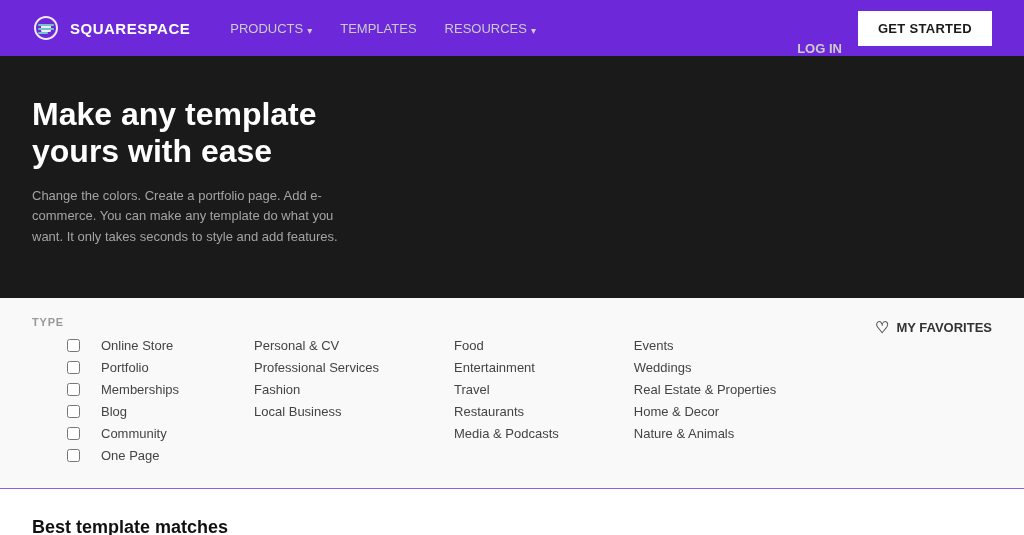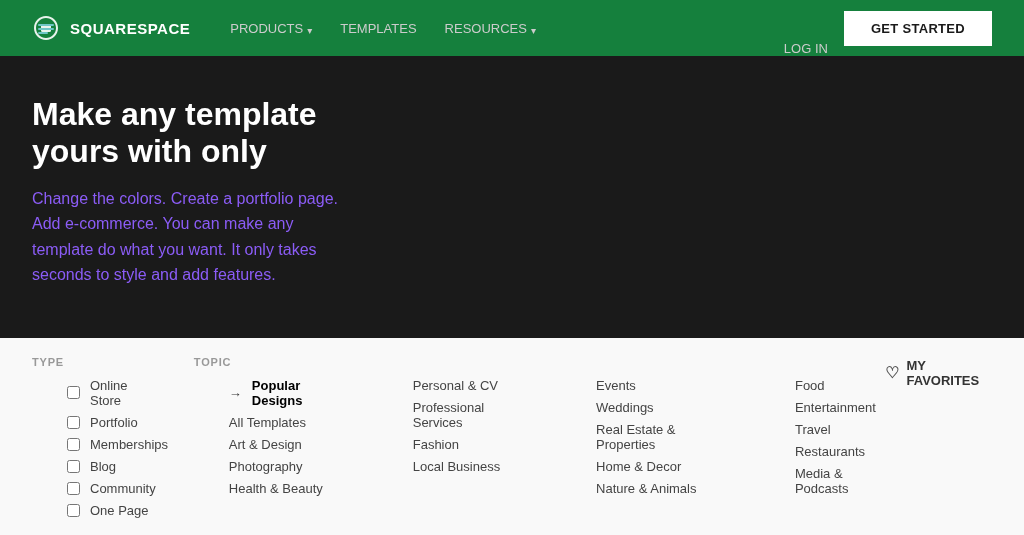--- a/index.html
+++ b/index.html
@@ -1,56 +1,56 @@
 <!DOCTYPE html>
 <html><head>
   <meta charset="utf-8">
   <style>
     * { margin: 0; padding: 0; box-sizing: border-box; }
     body { font-family: -apple-system, BlinkMacSystemFont, 'Helvetica Neue', Arial, sans-serif; background: #fff; color: #333; font-size: 14px; }
 
     
     .navbar {
-      background: #15803d;
+      background: #6d28d9;
       display: flex;
       align-items: center;
       padding: 0 32px;
       height: 56px;
       justify-content: space-between;
     }
     .navbar-left { display: flex; align-items: center; gap: 40px; }
     .logo { display: flex; align-items: center; gap: 10px; color: #fff; font-size: 15px; font-weight: 600; letter-spacing: 0.5px; }
     .logo-icon { width: 28px; height: 28px; }
     .nav-links { display: flex; gap: 28px; align-items: center; }
     .nav-link { color: #ccc; text-decoration: none; font-size: 13px; display: flex; align-items: flex-end; gap: 4px; }
     .chevron { font-size: 10px; }
     .navbar-right { display: flex; align-items: center; gap: 16px; }
-    .log-in-btn { color: #ccc; text-decoration: none; font-size: 13px; font-weight: 400; margin-top: 40px; }
-    .get-started-btn { background: #fff; color: #1a1a1a; border: none; padding: 10px 27px; font-size: 13px; font-weight: 600; cursor: pointer; letter-spacing: 0.3px; }
+    .log-in-btn { color: #ccc; text-decoration: none; font-size: 13px; font-weight: 700; margin-top: 40px; }
+    .get-started-btn { background: #fff; color: #1a1a1a; border: none; padding: 10px 20px; font-size: 13px; font-weight: 600; cursor: pointer; letter-spacing: 0.3px; }
 
     
     .hero {
       background: #1a1a1a;
       padding: 40px 32px 50px;
       min-height: 195px;
     }
     .hero h1 { color: #fff; font-size: 32px; font-weight: 700; line-height: 1.15; max-width: 420px; margin-bottom: 16px; }
-    .hero p { color: #8b5cf6; font-size: 16px; line-height: 1.6; max-width: 310px; }
+    .hero p { color: #a3a3a3; font-size: 13px; line-height: 1.6; max-width: 310px; }
 
     
     .filter-section {
       background: #f9f9f9;
-      border-bottom: 4px solid #8b5cf6;
+      border-bottom: 1px solid #8b5cf6;
       padding: 18px 32px;
     }
     .filter-top { display: flex; justify-content: space-between; align-items: flex-start; }
     .filter-columns { display: flex; gap: 40px; }
     .filter-col { min-width: 110px; }
     .filter-col-label { font-size: 11px; font-weight: 700; text-transform: uppercase; letter-spacing: 0.8px; color: #999; margin-bottom: 10px; }
-    .filter-item { display: flex; align-items: center; gap: 10px; margin-bottom: 7px; font-size: 13px; color: #444; cursor: pointer; padding-left: 35px; }
+    .filter-item { display: flex; align-items: center; gap: 21px; margin-bottom: 7px; font-size: 13px; color: #444; cursor: pointer; padding-left: 35px; }
     .filter-item input[type="checkbox"] { width: 13px; height: 13px; cursor: pointer; }
     .filter-item.active { font-weight: 600; color: #000; }
     .arrow-indicator { color: #333; font-size: 13px; }
     .my-favorites { display: flex; align-items: center; gap: 7px; font-size: 13px; font-weight: 600; color: #333; cursor: pointer; margin-top: 2px; }
     .heart-icon { color: #555; font-size: 16px; }
 
     
     .main-content { padding: 28px 32px; }
     .section-title { font-size: 18px; font-weight: 600; color: #111; margin-bottom: 20px; }
   </style>
@@ -84,21 +84,21 @@
   </div>
   <div class="navbar-right">
     <a class="log-in-btn">LOG IN</a>
     <button class="get-started-btn">GET STARTED</button>
   </div>
 </nav>
 
 <section class="hero">
   <h1>
     <span>Make any template</span><br>
-    <span>yours with only</span>
+    <span>yours with ease</span>
   </h1>
   <p>Change the colors. Create a portfolio page. Add e-commerce. You can make any template do what you want. It only takes seconds to style and add features.</p>
 </section>
 
 <div class="filter-section">
   <div class="filter-top">
     <div class="filter-columns">
 
       <div class="filter-col">
         <div class="filter-col-label">TYPE</div>
@@ -121,53 +121,53 @@
         <label class="filter-item">
           <input type="checkbox" style="">
           <span>Community</span>
         </label>
         <label class="filter-item">
           <input type="checkbox" style="">
           <span>One Page</span>
         </label>
       </div>
 
-      <div class="filter-col">
-        <div class="filter-col-label">TOPIC</div>
-        <div class="filter-item active">
-          <span class="arrow-indicator">→</span>
-          <span>Popular Designs</span>
-        </div>
-        <div class="filter-item">
-            <span>All Templates</span>
-          </div>
-        <div class="filter-item">
-            <span>Art &amp; Design</span>
-          </div>
-        <div class="filter-item">
-            <span>Photography</span>
-          </div>
-        <div class="filter-item">
-            <span>Health &amp; Beauty</span>
-          </div>
-      </div>
 
       <div class="filter-col">
         <div class="filter-col-label" style="visibility:hidden;">TOPIC</div>
         <div class="filter-item">
             <span>Personal &amp; CV</span>
           </div>
         <div class="filter-item">
             <span>Professional Services</span>
           </div>
         <div class="filter-item">
             <span>Fashion</span>
           </div>
         <div class="filter-item">
             <span>Local Business</span>
+          </div>
+      </div>
+
+      <div class="filter-col">
+        <div class="filter-col-label" style="visibility:hidden;">TOPIC</div>
+        <div class="filter-item">
+            <span>Food</span>
+          </div>
+        <div class="filter-item">
+            <span>Entertainment</span>
+          </div>
+        <div class="filter-item">
+            <span>Travel</span>
+          </div>
+        <div class="filter-item">
+            <span>Restaurants</span>
+          </div>
+        <div class="filter-item">
+            <span>Media &amp; Podcasts</span>
           </div>
       </div>
 
       <div class="filter-col">
         <div class="filter-col-label" style="visibility:hidden;">TOPIC</div>
         <div class="filter-item">
             <span>Events</span>
           </div>
         <div class="filter-item">
             <span>Weddings</span>
@@ -175,39 +175,20 @@
         <div class="filter-item">
             <span>Real Estate &amp; Properties</span>
           </div>
         <div class="filter-item">
             <span>Home &amp; Decor</span>
           </div>
         <div class="filter-item">
             <span>Nature &amp; Animals</span>
           </div>
       </div>
-
-      <div class="filter-col">
-        <div class="filter-col-label" style="visibility:hidden;">TOPIC</div>
-        <div class="filter-item">
-            <span>Food</span>
-          </div>
-        <div class="filter-item">
-            <span>Entertainment</span>
-          </div>
-        <div class="filter-item">
-            <span>Travel</span>
-          </div>
-        <div class="filter-item">
-            <span>Restaurants</span>
-          </div>
-        <div class="filter-item">
-            <span>Media &amp; Podcasts</span>
-          </div>
-      </div>
     </div>
 
     <div class="my-favorites">
       <span class="heart-icon">♡</span>
       <span>MY FAVORITES</span>
     </div>
   </div>
 </div>
 
 <div class="main-content">

